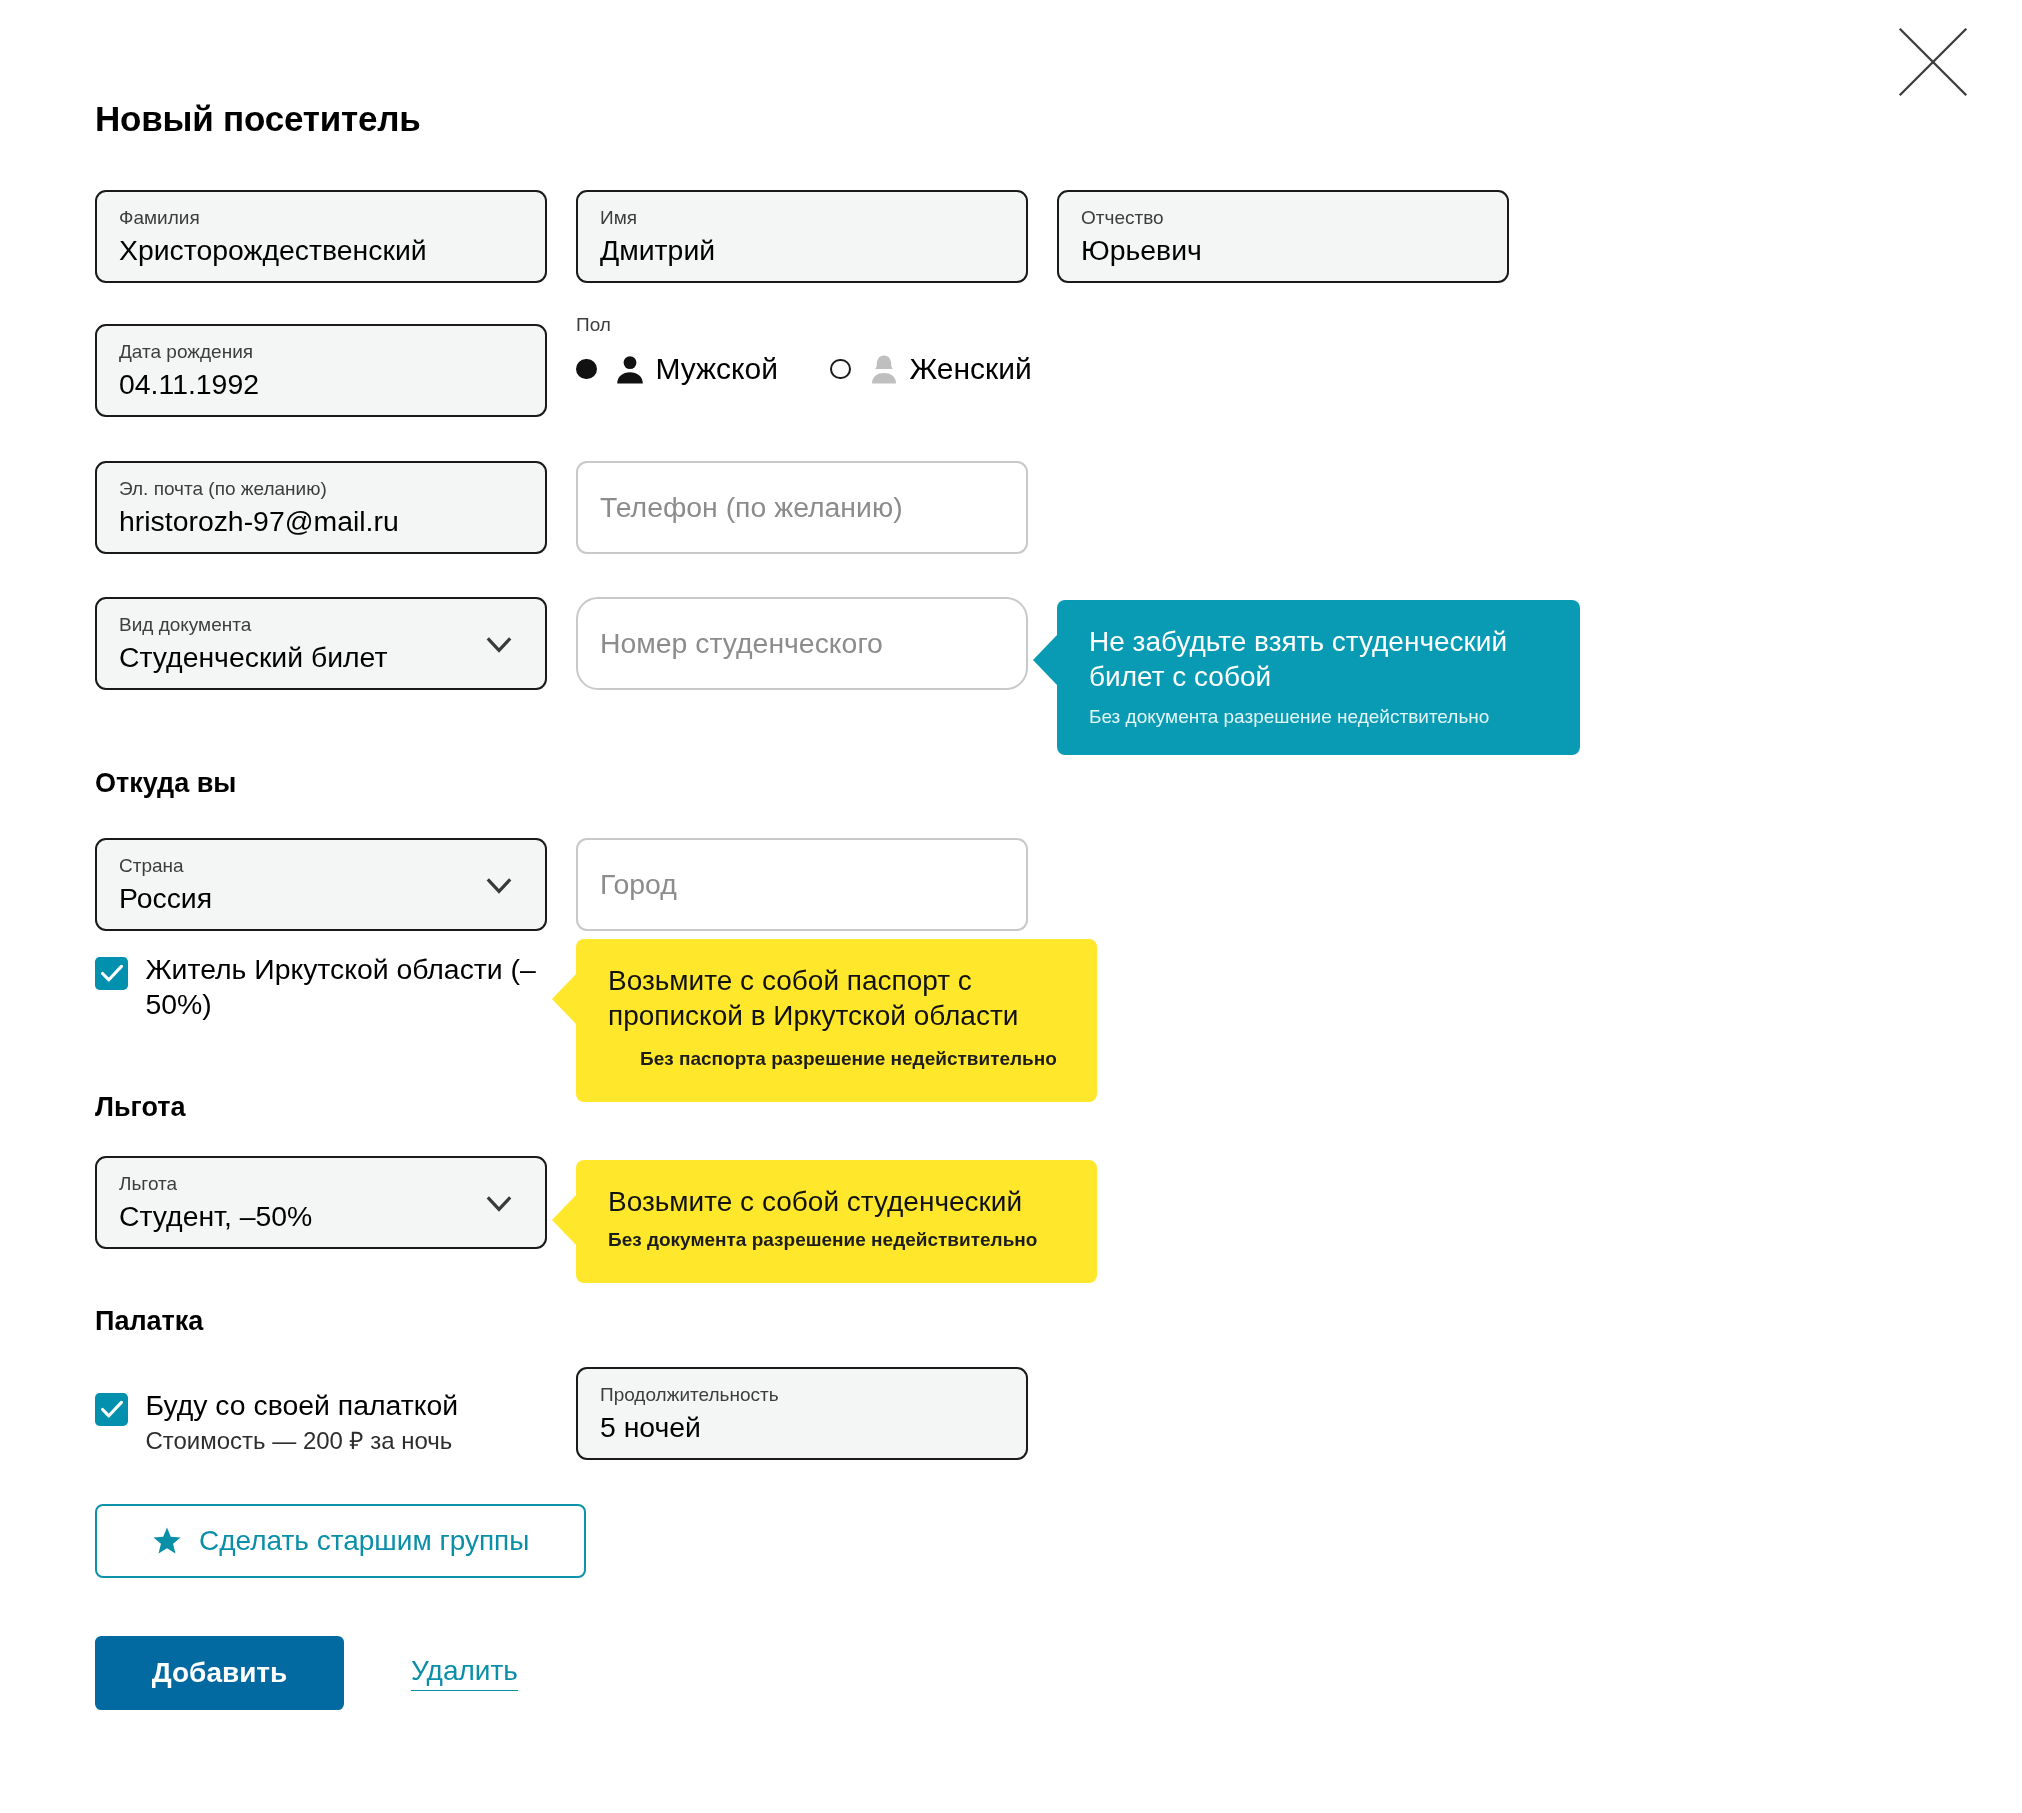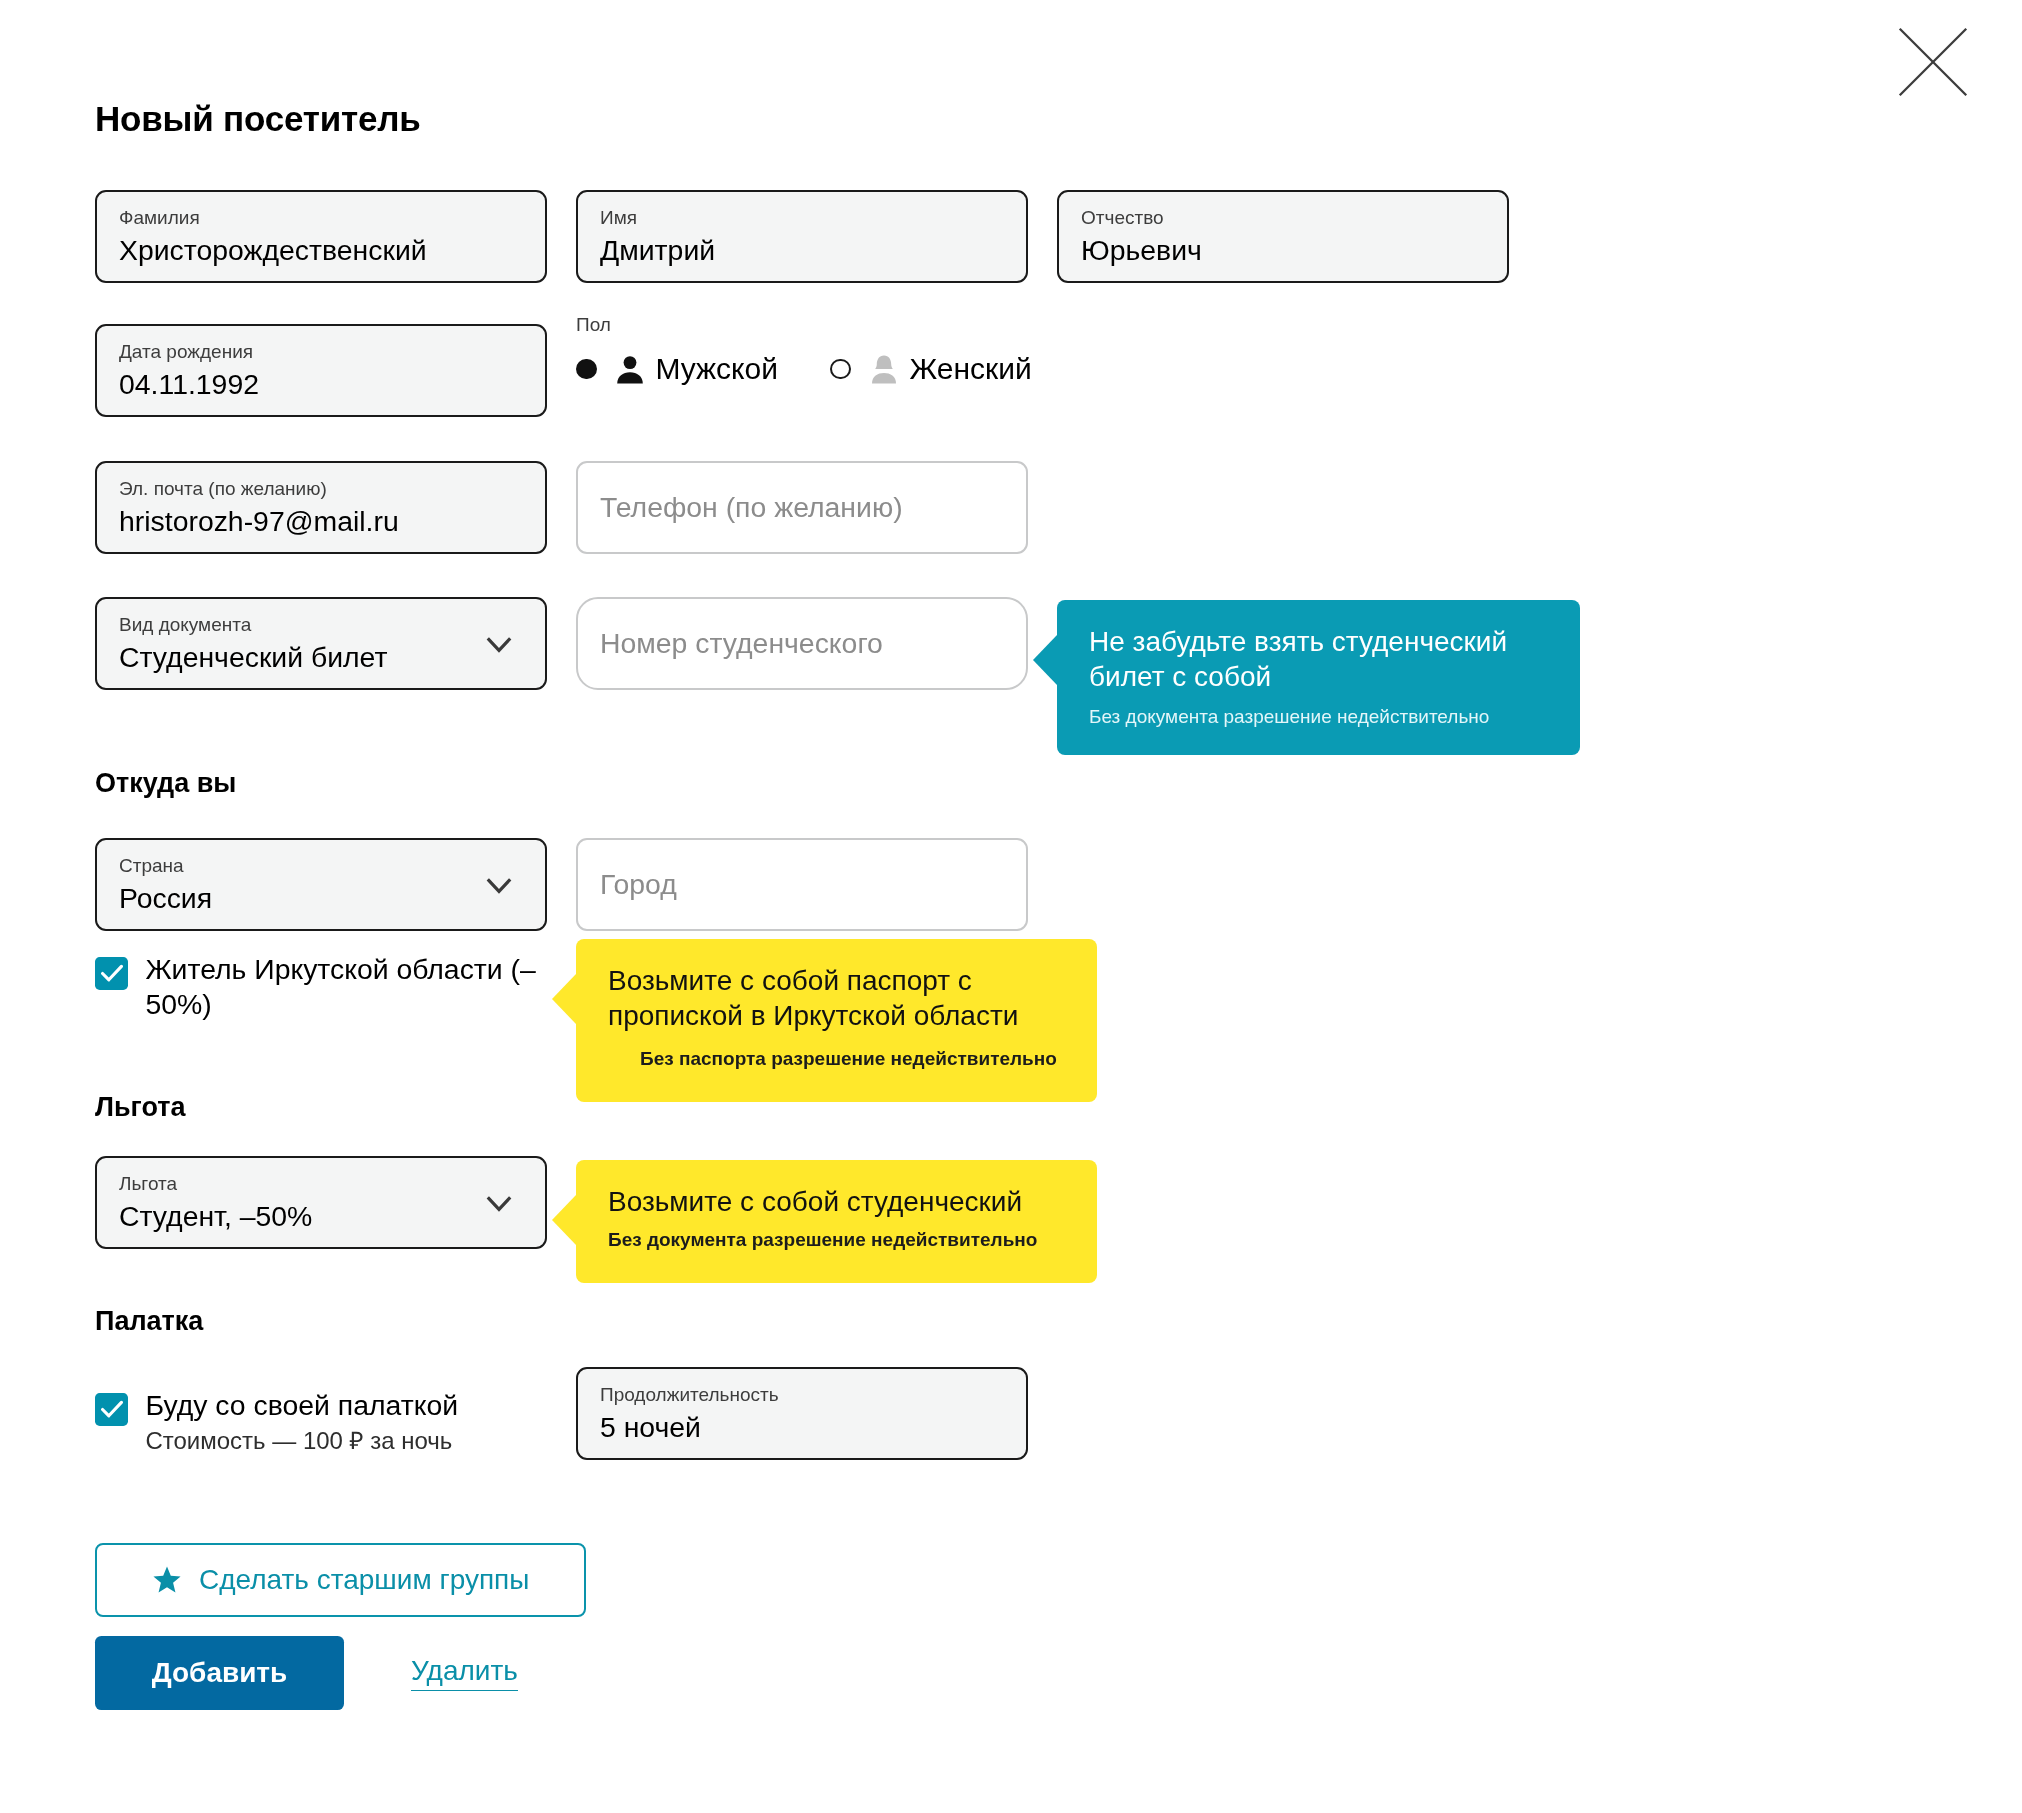--- a/index.html
+++ b/index.html
@@ -132,21 +132,20 @@
   #tip-irkutsk .tip-sub  { margin-left: 32px; margin-top: 14.2px; }
   #tip-student .tip-sub  { margin-top: 9.5px; }
 
   
   .btn-leader {
     position: absolute; left: 95px; top: 1504px;
     width: 491px; height: 74px; border-radius: 8px;
     background: #fff; border: 2.4px solid #0a93ab;
     display: flex; align-items: center; justify-content: center;
     cursor: pointer;
-    margin-top: 39px;
   }
   .btn-leader .star { width: 30px; height: 30px; margin-right: 17.4px; }
   .btn-leader .star svg { display: block; width: 30px; height: 30px; }
   .btn-leader .btxt { font-size: 28px; color: #0a8fa8; }
 
   .btn-add {
     position: absolute; left: 95px; top: 1636px;
     width: 249px; height: 74px; border-radius: 6.3px;
     background: #0369a1; border: none; cursor: pointer;
     display: flex; align-items: center; justify-content: center;
@@ -300,21 +299,21 @@
   <div class="section-title" id="sec-tent">Палатка</div>
 
   <div class="cb-row" id="cb-tent">
     <span class="cb-box">
       <svg viewBox="0 0 28 24" aria-hidden="true">
         <polyline points="2,12 10,20 26,3" fill="none" stroke="#fff" stroke-width="4" stroke-linecap="round" stroke-linejoin="round"></polyline>
       </svg>
     </span>
     <span class="cb-texts">
       <span class="cb-label">Буду со своей палаткой</span>
-      <span class="cb-sub">Стоимость — 100 ₽ за ночь</span>
+      <span class="cb-sub">Стоимость — 200 ₽ за ночь</span>
     </span>
   </div>
 
   <div class="field" id="f-nights">
     <span class="flabel">Продолжительность</span>
     <span class="fvalue">5 ночей</span>
   </div>
 
   <div class="btn-leader">
     <span class="star">

